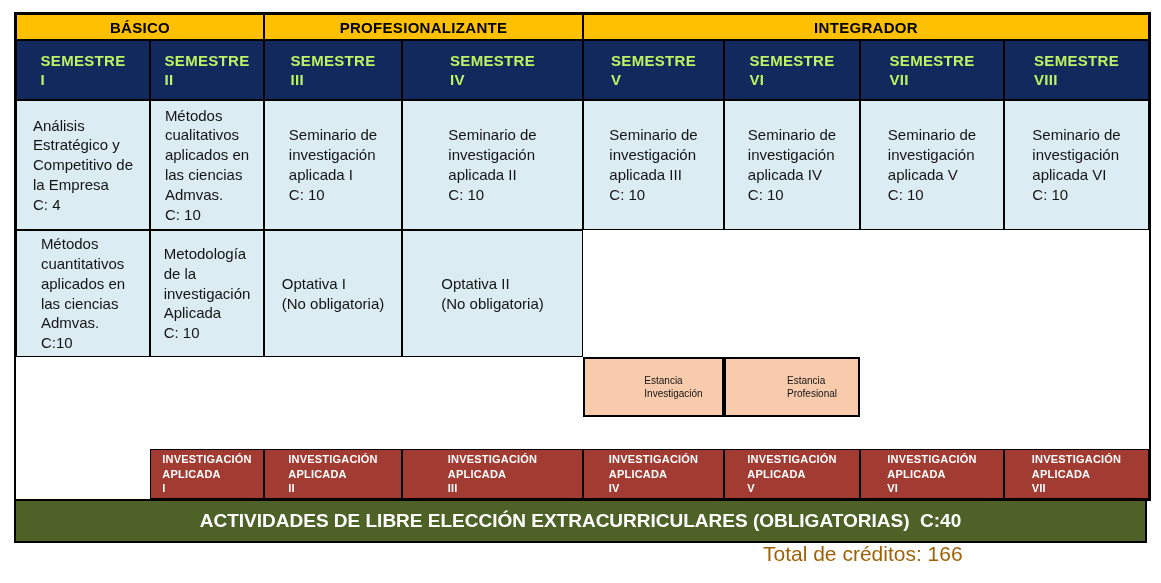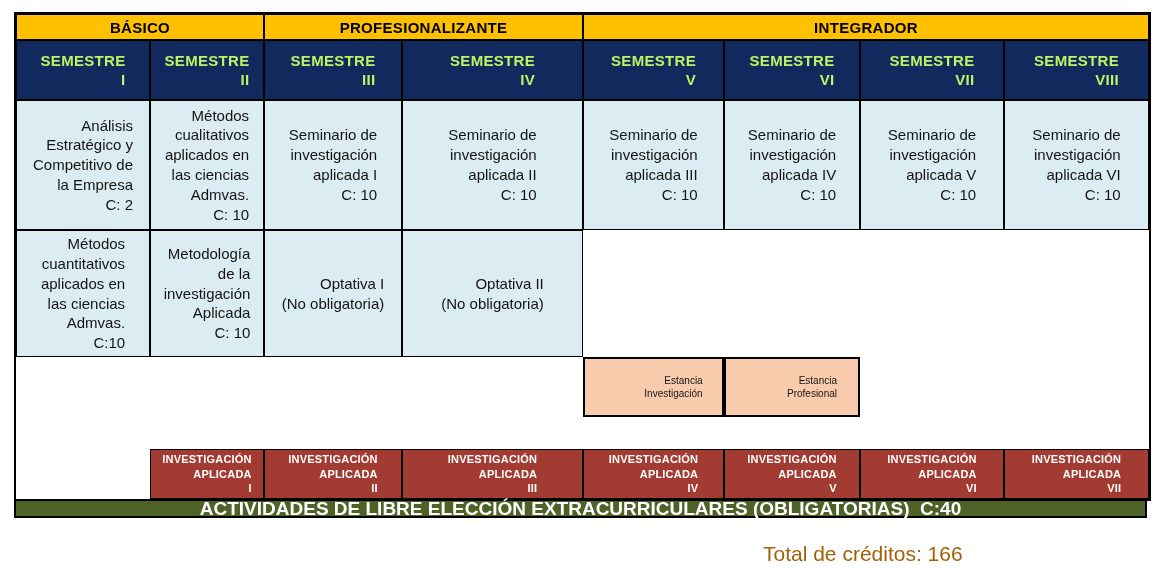--- a/index.html
+++ b/index.html
@@ -12,21 +12,21 @@
     position: absolute; left: 14px; top: 12px; width: 1133px;
     display: grid;
     grid-template-columns: 134fr 114fr 138fr 181fr 141fr 136fr 144fr 145fr;
     grid-template-rows: 26px 60px 130px 127px 60px 82px;
     border: 2px solid #000;
     background: #ffffff;
   }
   .c {
     box-sizing: border-box;
     display: flex; align-items: center; justify-content: center;
-    text-align: right; overflow: hidden;
+    text-align: left; overflow: hidden;
   }
   .bordered { border: 1px solid #000; }
   .pre { white-space: pre-line; }
   .stage {
     background: #FFC000; color: #000;
     font-size: 15px; font-weight: bold; letter-spacing: 0.3px;
   }
   .sem {
     background: #12295E; color: #bef264;
     font-size: 15px; font-weight: bold; line-height: 1.3; letter-spacing: 0.3px;
@@ -39,21 +39,21 @@
   .estancia {
     background: #F8CBAD; color: #141414;
     border: 2px solid #000;
     font-size: 10px; line-height: 1.3; padding-left: 40px;
   }
   .coloquio {
     background: #A23B32; color: #fff;
     font-size: 11px; font-weight: bold; line-height: 1.34; letter-spacing: 0.2px; margin-top: 32px;
   }
   .green-band {
-    position: absolute; left: 14px; top: 499px; width: 1133px; height: 19px;
+    position: absolute; left: 14px; top: 499px; width: 1133px; height: 44px;
     box-sizing: border-box;
     background: #4E6227; border: 2px solid #000;
     display: flex; align-items: center; justify-content: center;
     color: #fff; font-size: 19px; font-weight: bold;
   }
   .green-band span { white-space: pre; }
   .total {
     position: absolute; left: 763px; top: 542px;
     color: #a16207; font-size: 21px;
   }
@@ -81,21 +81,21 @@
 VI</div>
   <div class="c bordered sem pre" style="grid-row:2;grid-column:7">SEMESTRE
 VII</div>
   <div class="c bordered sem pre" style="grid-row:2;grid-column:8">SEMESTRE
 VIII</div>
 
   <div class="c bordered course pre" style="grid-row:3;grid-column:1">Análisis
 Estratégico y
 Competitivo de
 la Empresa
-C: 2</div>
+C: 4</div>
   <div class="c bordered course pre" style="grid-row:3;grid-column:2">Métodos
 cualitativos
 aplicados en
 las ciencias
 Admvas.
 C: 10</div>
   <div class="c bordered course pre" style="grid-row:3;grid-column:3">Seminario de
 investigación
 aplicada I
 C: 10</div>

